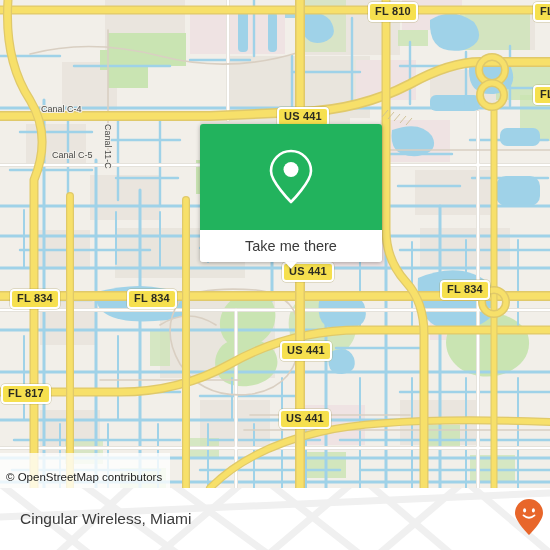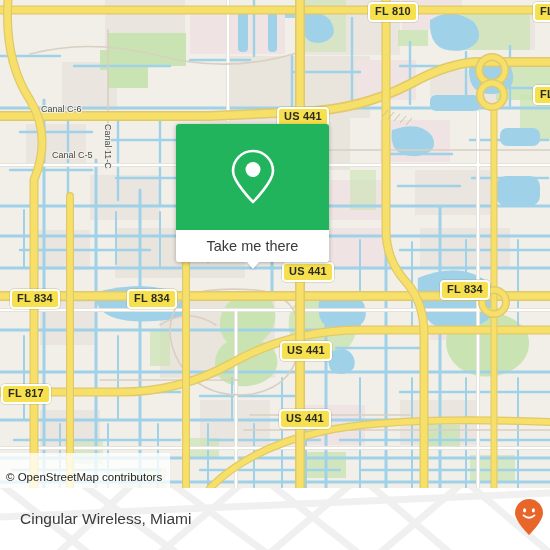--- a/index.html
+++ b/index.html
@@ -81,23 +81,23 @@
     font-size: 11.5px;
     line-height: 18px;
     padding: 15px 8px 2px 6px;
     white-space: nowrap;
     font-family: "Liberation Sans", sans-serif;
   }
 
   
   #place-card {
     position: absolute;
-    left: 176px;
+    left: 200px;
     top: 124px;
-    width: 153px;
+    width: 182px;
     border-radius: 3px;
     box-shadow: 0 1px 4px rgba(0,0,0,.30);
     overflow: visible;
   }
   #card-green {
     background: #22b35d;
     height: 106px;
     border-radius: 3px 3px 0 0;
     display: flex;
     align-items: center;
@@ -444,21 +444,21 @@
         <div class="shield" style="left: 282px; top: 262px;">US 441</div>
         <div class="shield" style="left: 10px; top: 289px;">FL 834</div>
         <div class="shield" style="left: 127px; top: 289px;">FL 834</div>
         <div class="shield" style="left: 440px; top: 280px;">FL 834</div>
         <div class="shield" style="left: 280px; top: 341px;">US 441</div>
         <div class="shield" style="left: 1px; top: 384px;">FL 817</div>
         <div class="shield" style="left: 279px; top: 409px;">US 441</div>
       </div>
 
     <div id="water-label-layer">
-        <div class="water-label" style="left: 41px; top: 104px;">Canal C-6</div>
+        <div class="water-label" style="left: 41px; top: 104px;">Canal C-4</div>
         <div class="water-label vertical" style="left: 113px; top: 124px;">Canal 11-C</div>
         <div class="water-label" style="left: 52px; top: 150px;">Canal C-5</div>
       </div>
 
     <div id="place-card">
       <div id="card-green">
         <span id="card-pin-icon">
           <svg width="46" height="58" viewBox="0 0 46 58" aria-hidden="true">
             <path d="M23 3 C12 3 3 12 3 23 C3 34 23 54 23 54 C23 54 43 34 43 23 C43 12 34 3 23 3 Z" fill="none" stroke="#ffffff" stroke-width="2.6" stroke-linejoin="round"></path>
             <circle cx="23" cy="21.5" r="7.5" fill="#ffffff"></circle>

